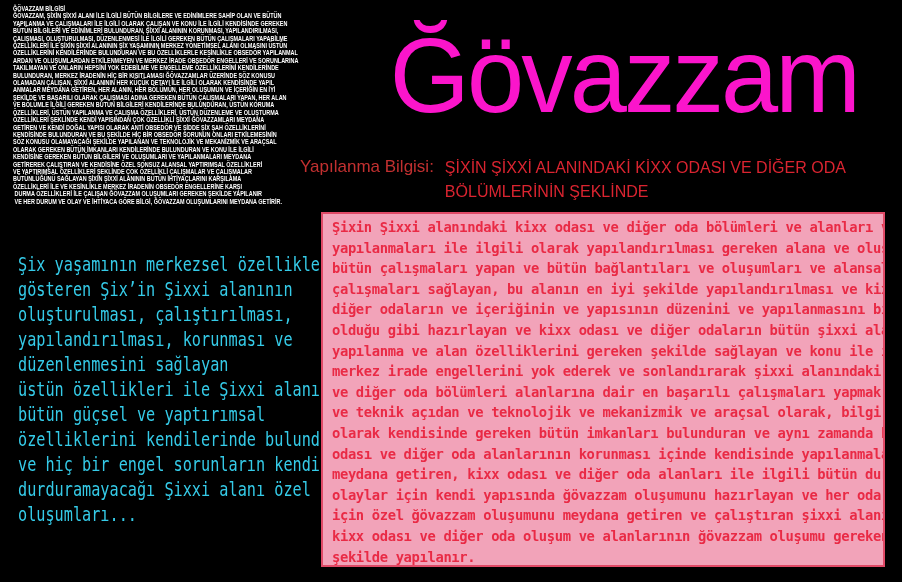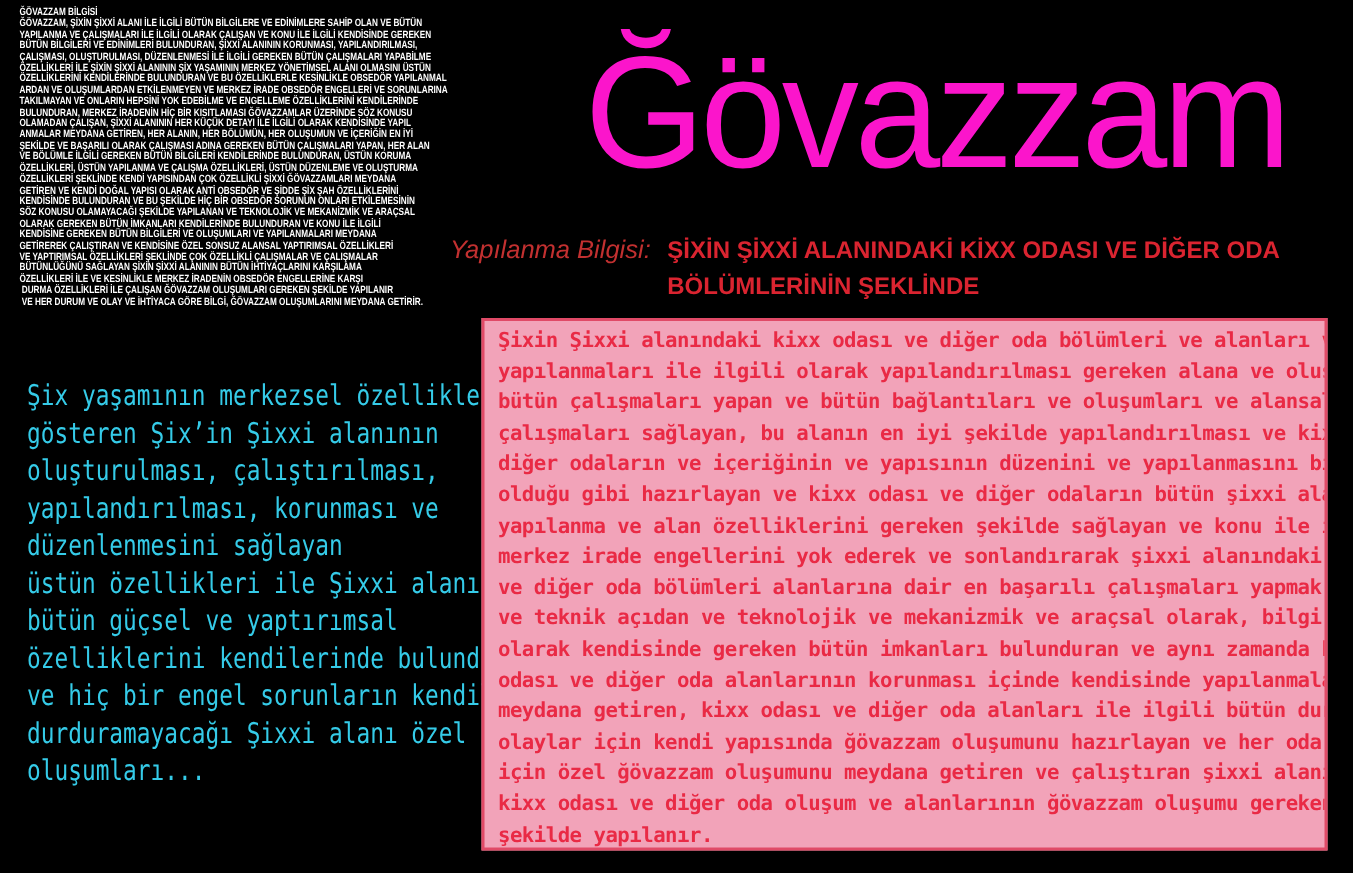--- a/index.html
+++ b/index.html
@@ -9,22 +9,22 @@
   .info{position:absolute;left:13px;top:5px;margin:0;color:#ffffff;
         font-family:"Liberation Sans",sans-serif;font-weight:bold;
         font-size:7px;line-height:7.4px;white-space:pre;
         transform:scaleX(0.78);transform-origin:left top;}
 
   .title{position:absolute;left:362px;top:16px;width:540px;text-align:center;
          color:#fb15cb;font-size:106px;font-weight:normal;line-height:1.12;
          letter-spacing:-3px;transform:scaleX(0.97);transform-origin:left top;}
 
   .subtitle{position:absolute;left:300px;top:156px;display:flex;gap:11px;align-items:flex-start;}
-  .sub-label{color:#c23030;font-size:17px;font-weight:normal;white-space:nowrap;padding-top:1px;font-style:italic;}
-  .sub-caps{color:#da2430;font-weight:bold;font-size:16px;line-height:24px;}
+  .sub-label{color:#c23030;font-size:17px;font-weight:normal;white-space:nowrap;padding-top:1px;}
+  .sub-caps{color:#da2430;font-weight:normal;font-size:16px;line-height:24px;}
 
   .cyan{position:absolute;left:18px;top:252px;margin:0;color:#35cbe8;
         font-size:19px;line-height:25px;white-space:pre;
         transform:scaleX(0.8);transform-origin:left top;}
 
   .pink{position:absolute;left:321px;top:212px;width:564px;height:355px;
         background:#f2a3b9;border:2px solid #e04a67;box-sizing:border-box;
         overflow:hidden;padding:3px 8px 0 9px;}
   .pink-text{margin:0;color:#e92a45;font-weight:bold;font-size:13.8px;
              line-height:20.6px;letter-spacing:-0.35px;white-space:pre;}

